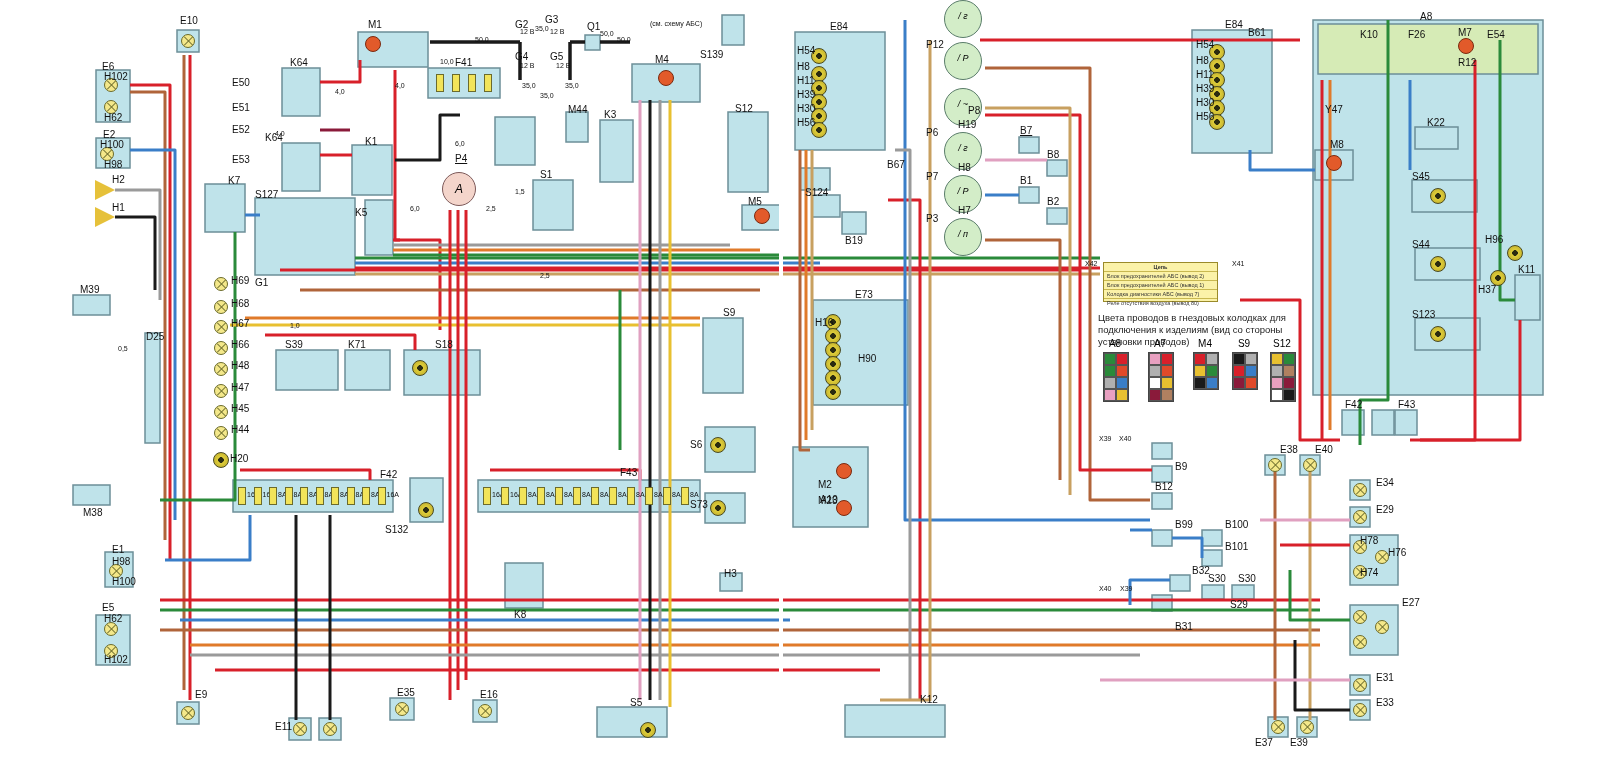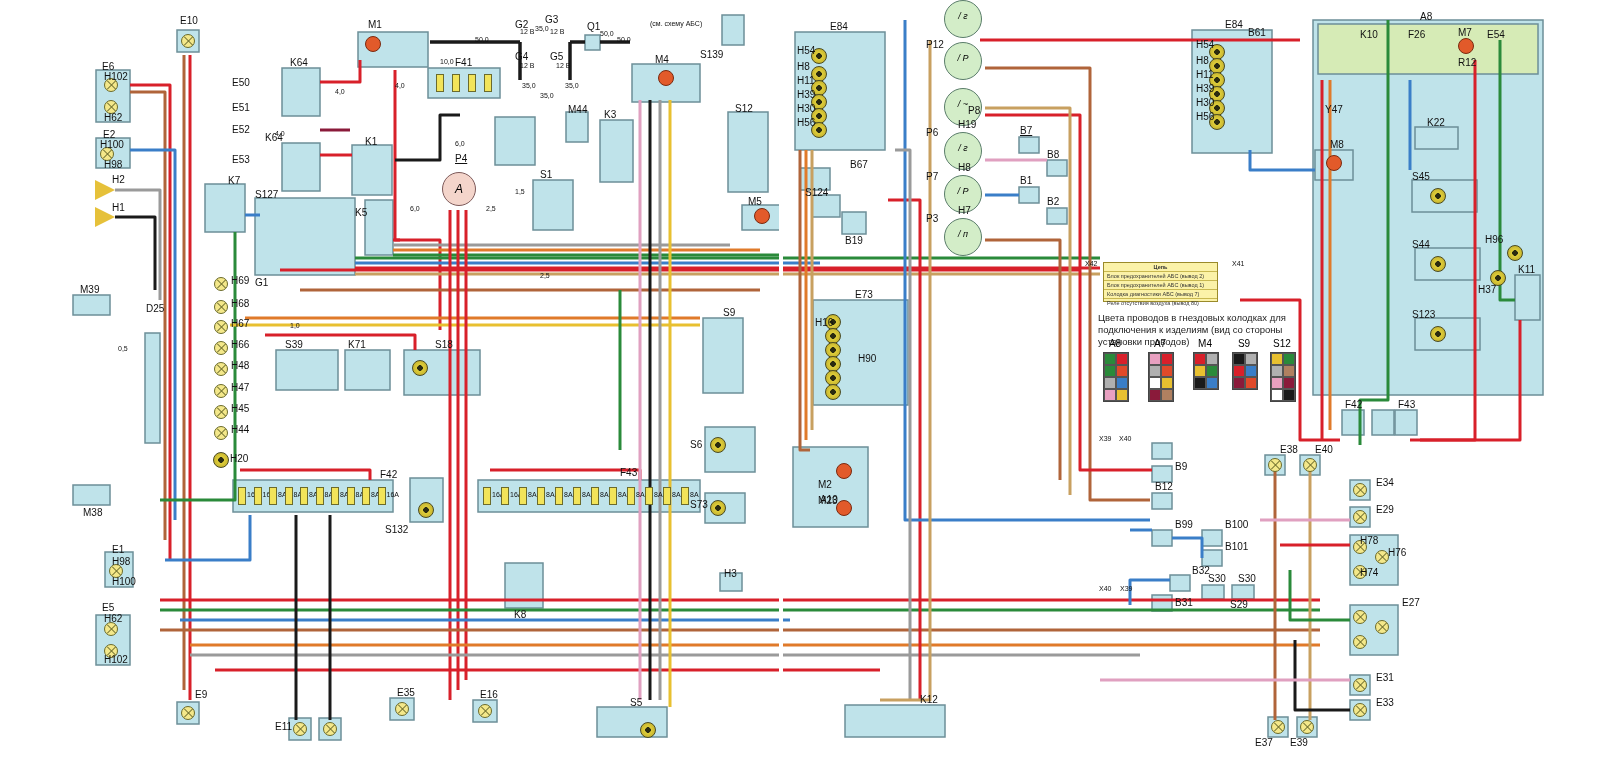--- a/index.html
+++ b/index.html
@@ -460,21 +460,21 @@
     <div class="lbl" style="left: 587px; top: 22px;">Q1</div>
     <div class="lbl" style="left: 655px; top: 55px;">M4</div>
     <div class="lbl" style="left: 568px; top: 105px;">M44</div>
     <div class="lbl" style="left: 604px; top: 110px;">K3</div>
     <div class="lbl" style="left: 735px; top: 104px;">S12</div>
     <div class="lbl" style="left: 748px; top: 197px;">M5</div>
     <div class="lbl" style="left: 540px; top: 170px;">S1</div>
     <div class="lbl" style="left: 700px; top: 8px; margin-top: 42px;">S139</div>
     <div class="lbl sm" style="left: 650px; top: 20px;">(см. схему АБС)</div>
     <div class="lbl" style="left: 80px; top: 285px;">M39</div>
-    <div class="lbl" style="left: 146px; top: 304px;">D25</div>
+    <div class="lbl" style="left: 146px; top: 332px;">D25</div>
     <div class="lbl" style="left: 83px; top: 508px;">M38</div>
     <div class="lbl" style="left: 231px; top: 276px;">H69</div>
     <div class="lbl" style="left: 231px; top: 299px;">H68</div>
     <div class="lbl" style="left: 231px; top: 319px;">H67</div>
     <div class="lbl" style="left: 231px; top: 340px;">H66</div>
     <div class="lbl" style="left: 231px; top: 361px;">H48</div>
     <div class="lbl" style="left: 231px; top: 383px;">H47</div>
     <div class="lbl" style="left: 231px; top: 404px;">H45</div>
     <div class="lbl" style="left: 231px; top: 425px;">H44</div>
     <div class="lbl" style="left: 230px; top: 454px;">H20</div>
@@ -500,21 +500,21 @@
     <div class="lbl" style="left: 275px; top: 722px;">E11</div>
     <div class="lbl" style="left: 397px; top: 688px;">E35</div>
     <div class="lbl" style="left: 480px; top: 690px;">E16</div>
     <div class="lbl" style="left: 830px; top: 22px;">E84</div>
     <div class="lbl" style="left: 797px; top: 46px;">H54</div>
     <div class="lbl" style="left: 797px; top: 62px;">H8</div>
     <div class="lbl" style="left: 797px; top: 76px;">H11</div>
     <div class="lbl" style="left: 797px; top: 90px;">H39</div>
     <div class="lbl" style="left: 797px; top: 104px;">H30</div>
     <div class="lbl" style="left: 797px; top: 118px;">H56</div>
-    <div class="lbl" style="left: 814px; top: 160px; padding-left: 36px;">B67</div>
+    <div class="lbl" style="left: 851px; top: 160px; padding-left: 36px;">B67</div>
     <div class="lbl" style="left: 805px; top: 188px;">S124</div>
     <div class="lbl" style="left: 845px; top: 236px;">B19</div>
     <div class="lbl" style="left: 855px; top: 290px;">E73</div>
     <div class="lbl" style="left: 815px; top: 318px;">H16</div>
     <div class="lbl" style="left: 858px; top: 354px;">H90</div>
     <div class="lbl" style="left: 820px; top: 463px; margin-top: 32px;">A10</div>
     <div class="lbl" style="left: 818px; top: 480px;">M2</div>
     <div class="lbl" style="left: 818px; top: 496px;">M23</div>
     <div class="lbl" style="left: 920px; top: 695px;">K12</div>
     <div class="lbl" style="left: 926px; top: 40px;">P12</div>
@@ -534,21 +534,21 @@
     <div class="lbl sm" style="left: 1099px; top: 435px;">X39</div>
     <div class="lbl sm" style="left: 1119px; top: 435px;">X40</div>
     <div class="lbl sm" style="left: 1099px; top: 585px;">X40</div>
     <div class="lbl sm" style="left: 1120px; top: 585px;">X39</div>
     <div class="lbl" style="left: 1175px; top: 462px;">B9</div>
     <div class="lbl" style="left: 1155px; top: 482px;">B12</div>
     <div class="lbl" style="left: 1175px; top: 520px;">B99</div>
     <div class="lbl" style="left: 1225px; top: 520px;">B100</div>
     <div class="lbl" style="left: 1225px; top: 542px;">B101</div>
     <div class="lbl" style="left: 1192px; top: 566px;">B32</div>
-    <div class="lbl" style="left: 1175px; top: 598px; text-align: center;">B31</div>
+    <div class="lbl" style="left: 1175px; top: 622px; text-align: center;">B31</div>
     <div class="lbl" style="left: 1208px; top: 574px;">S30</div>
     <div class="lbl" style="left: 1238px; top: 574px;">S30</div>
     <div class="lbl" style="left: 1230px; top: 600px;">S29</div>
     <div class="lbl" style="left: 1280px; top: 445px;">E38</div>
     <div class="lbl" style="left: 1315px; top: 445px;">E40</div>
     <div class="lbl" style="left: 1376px; top: 478px;">E34</div>
     <div class="lbl" style="left: 1376px; top: 505px;">E29</div>
     <div class="lbl" style="left: 1402px; top: 598px;">E27</div>
     <div class="lbl" style="left: 1376px; top: 673px;">E31</div>
     <div class="lbl" style="left: 1376px; top: 698px;">E33</div>

